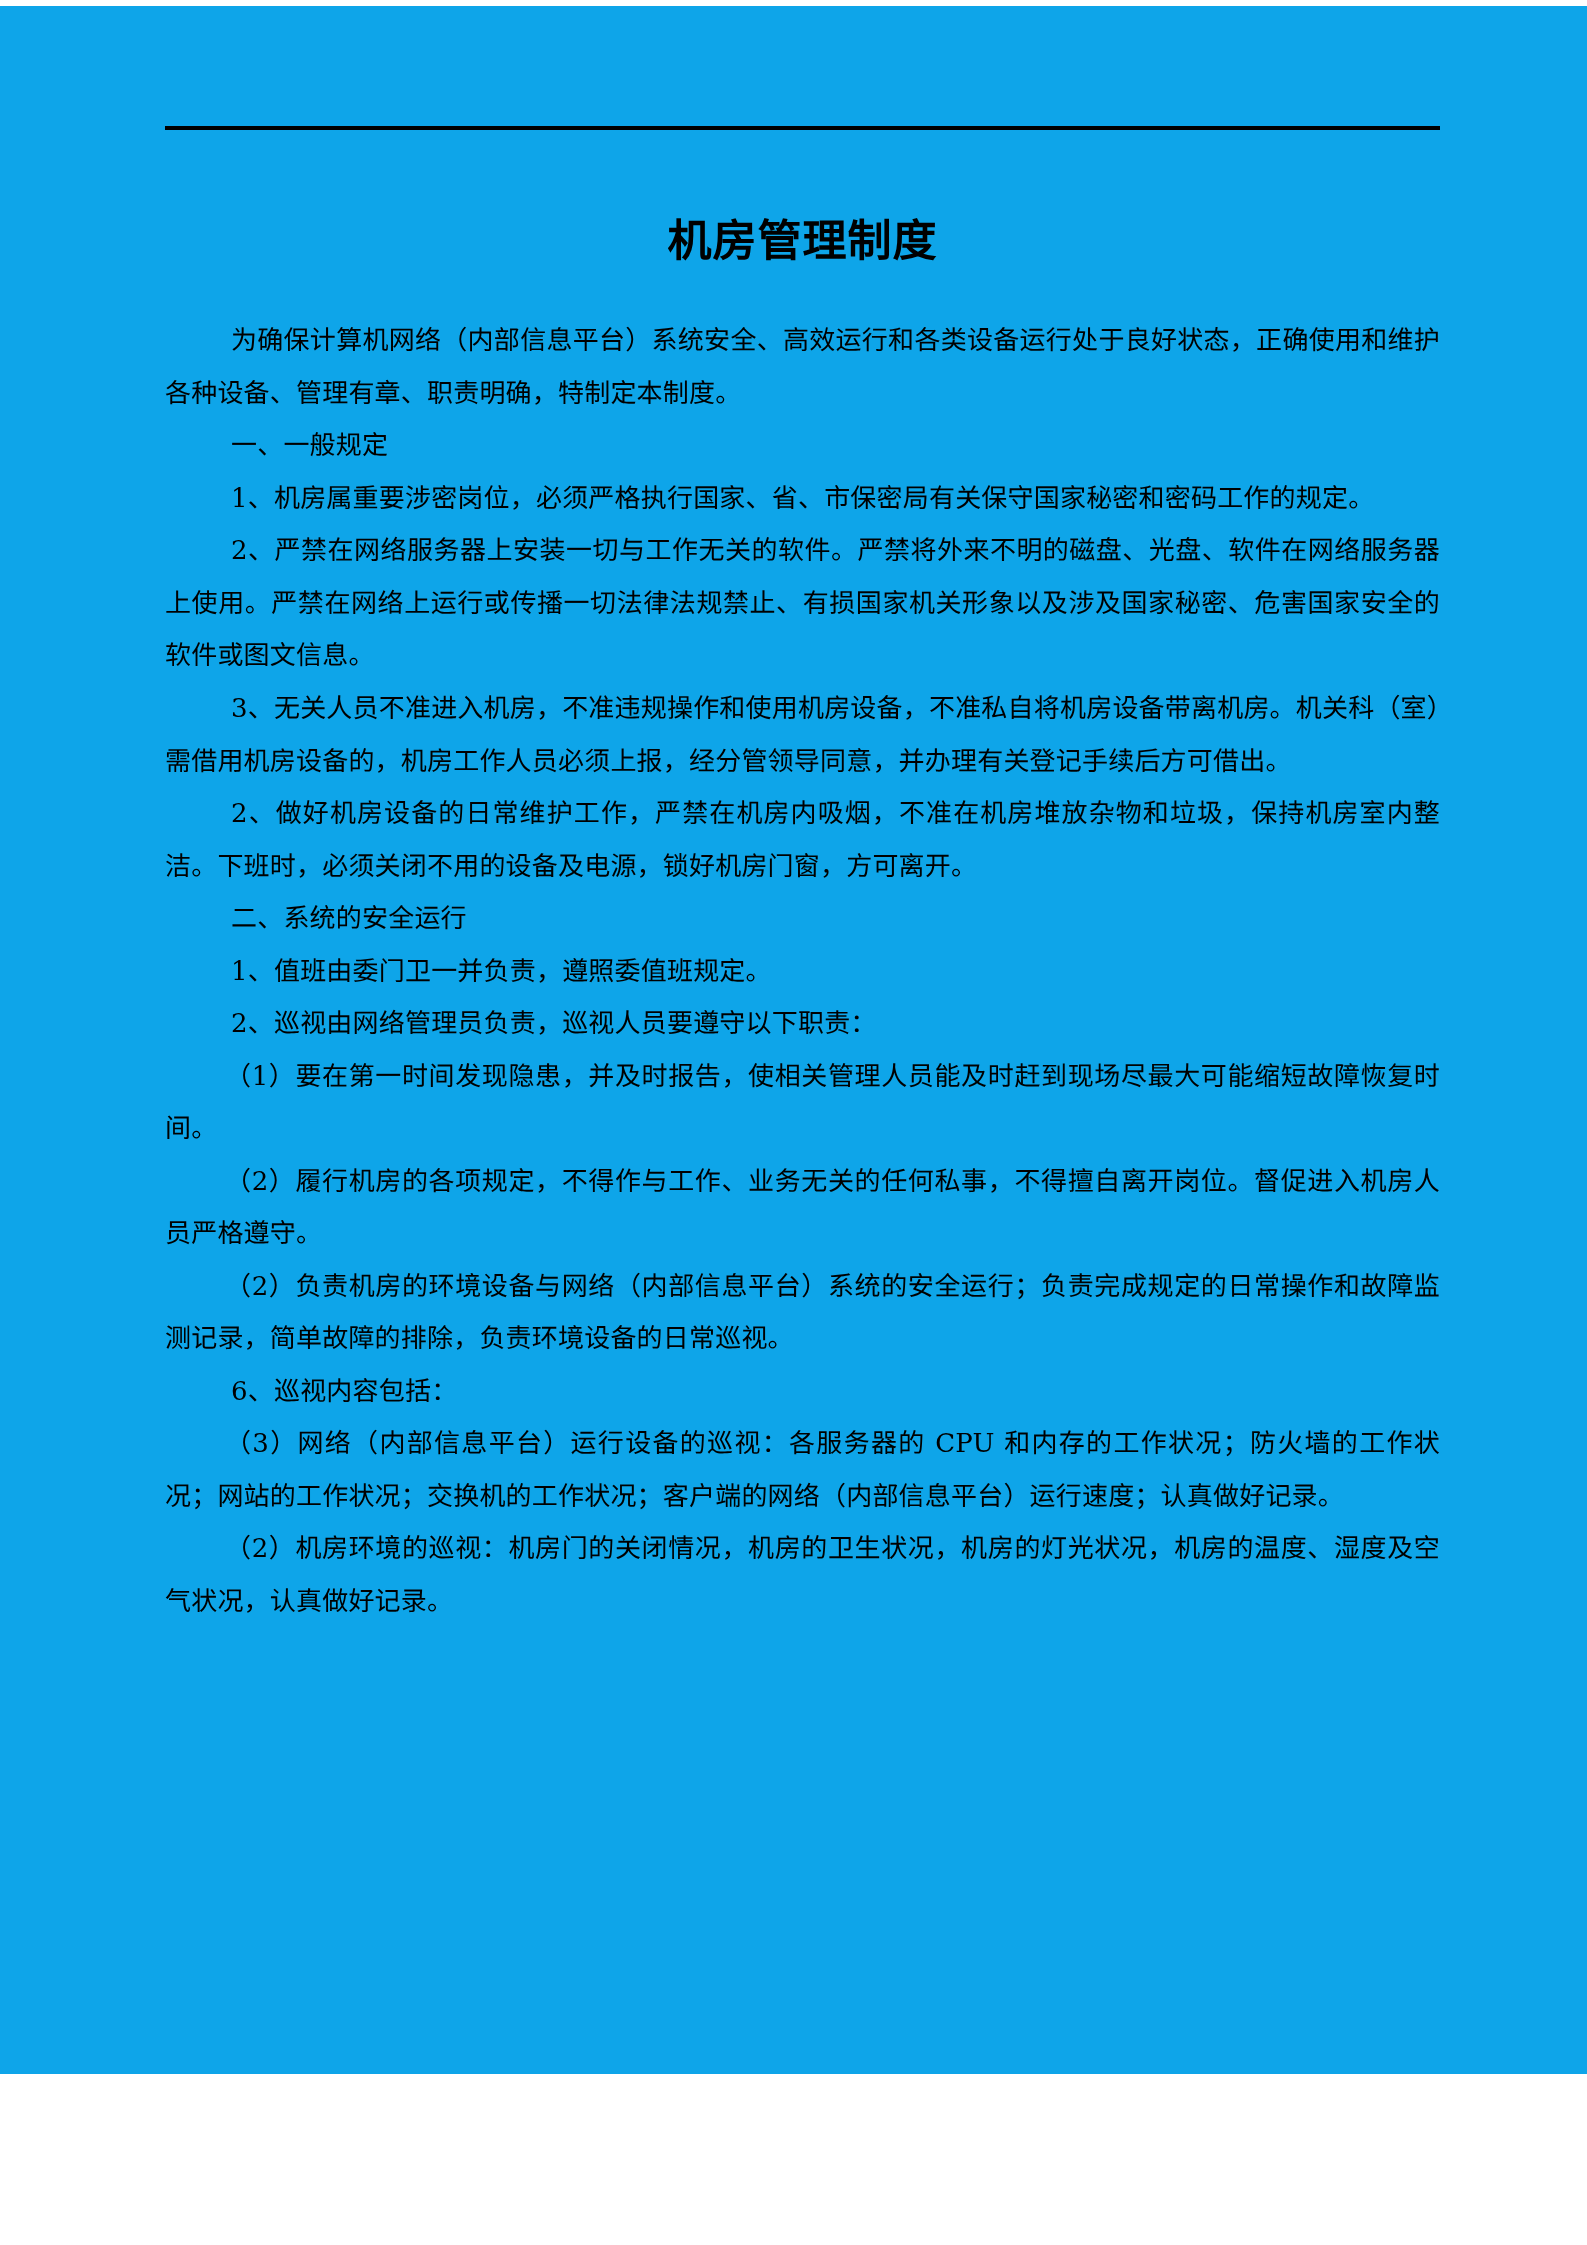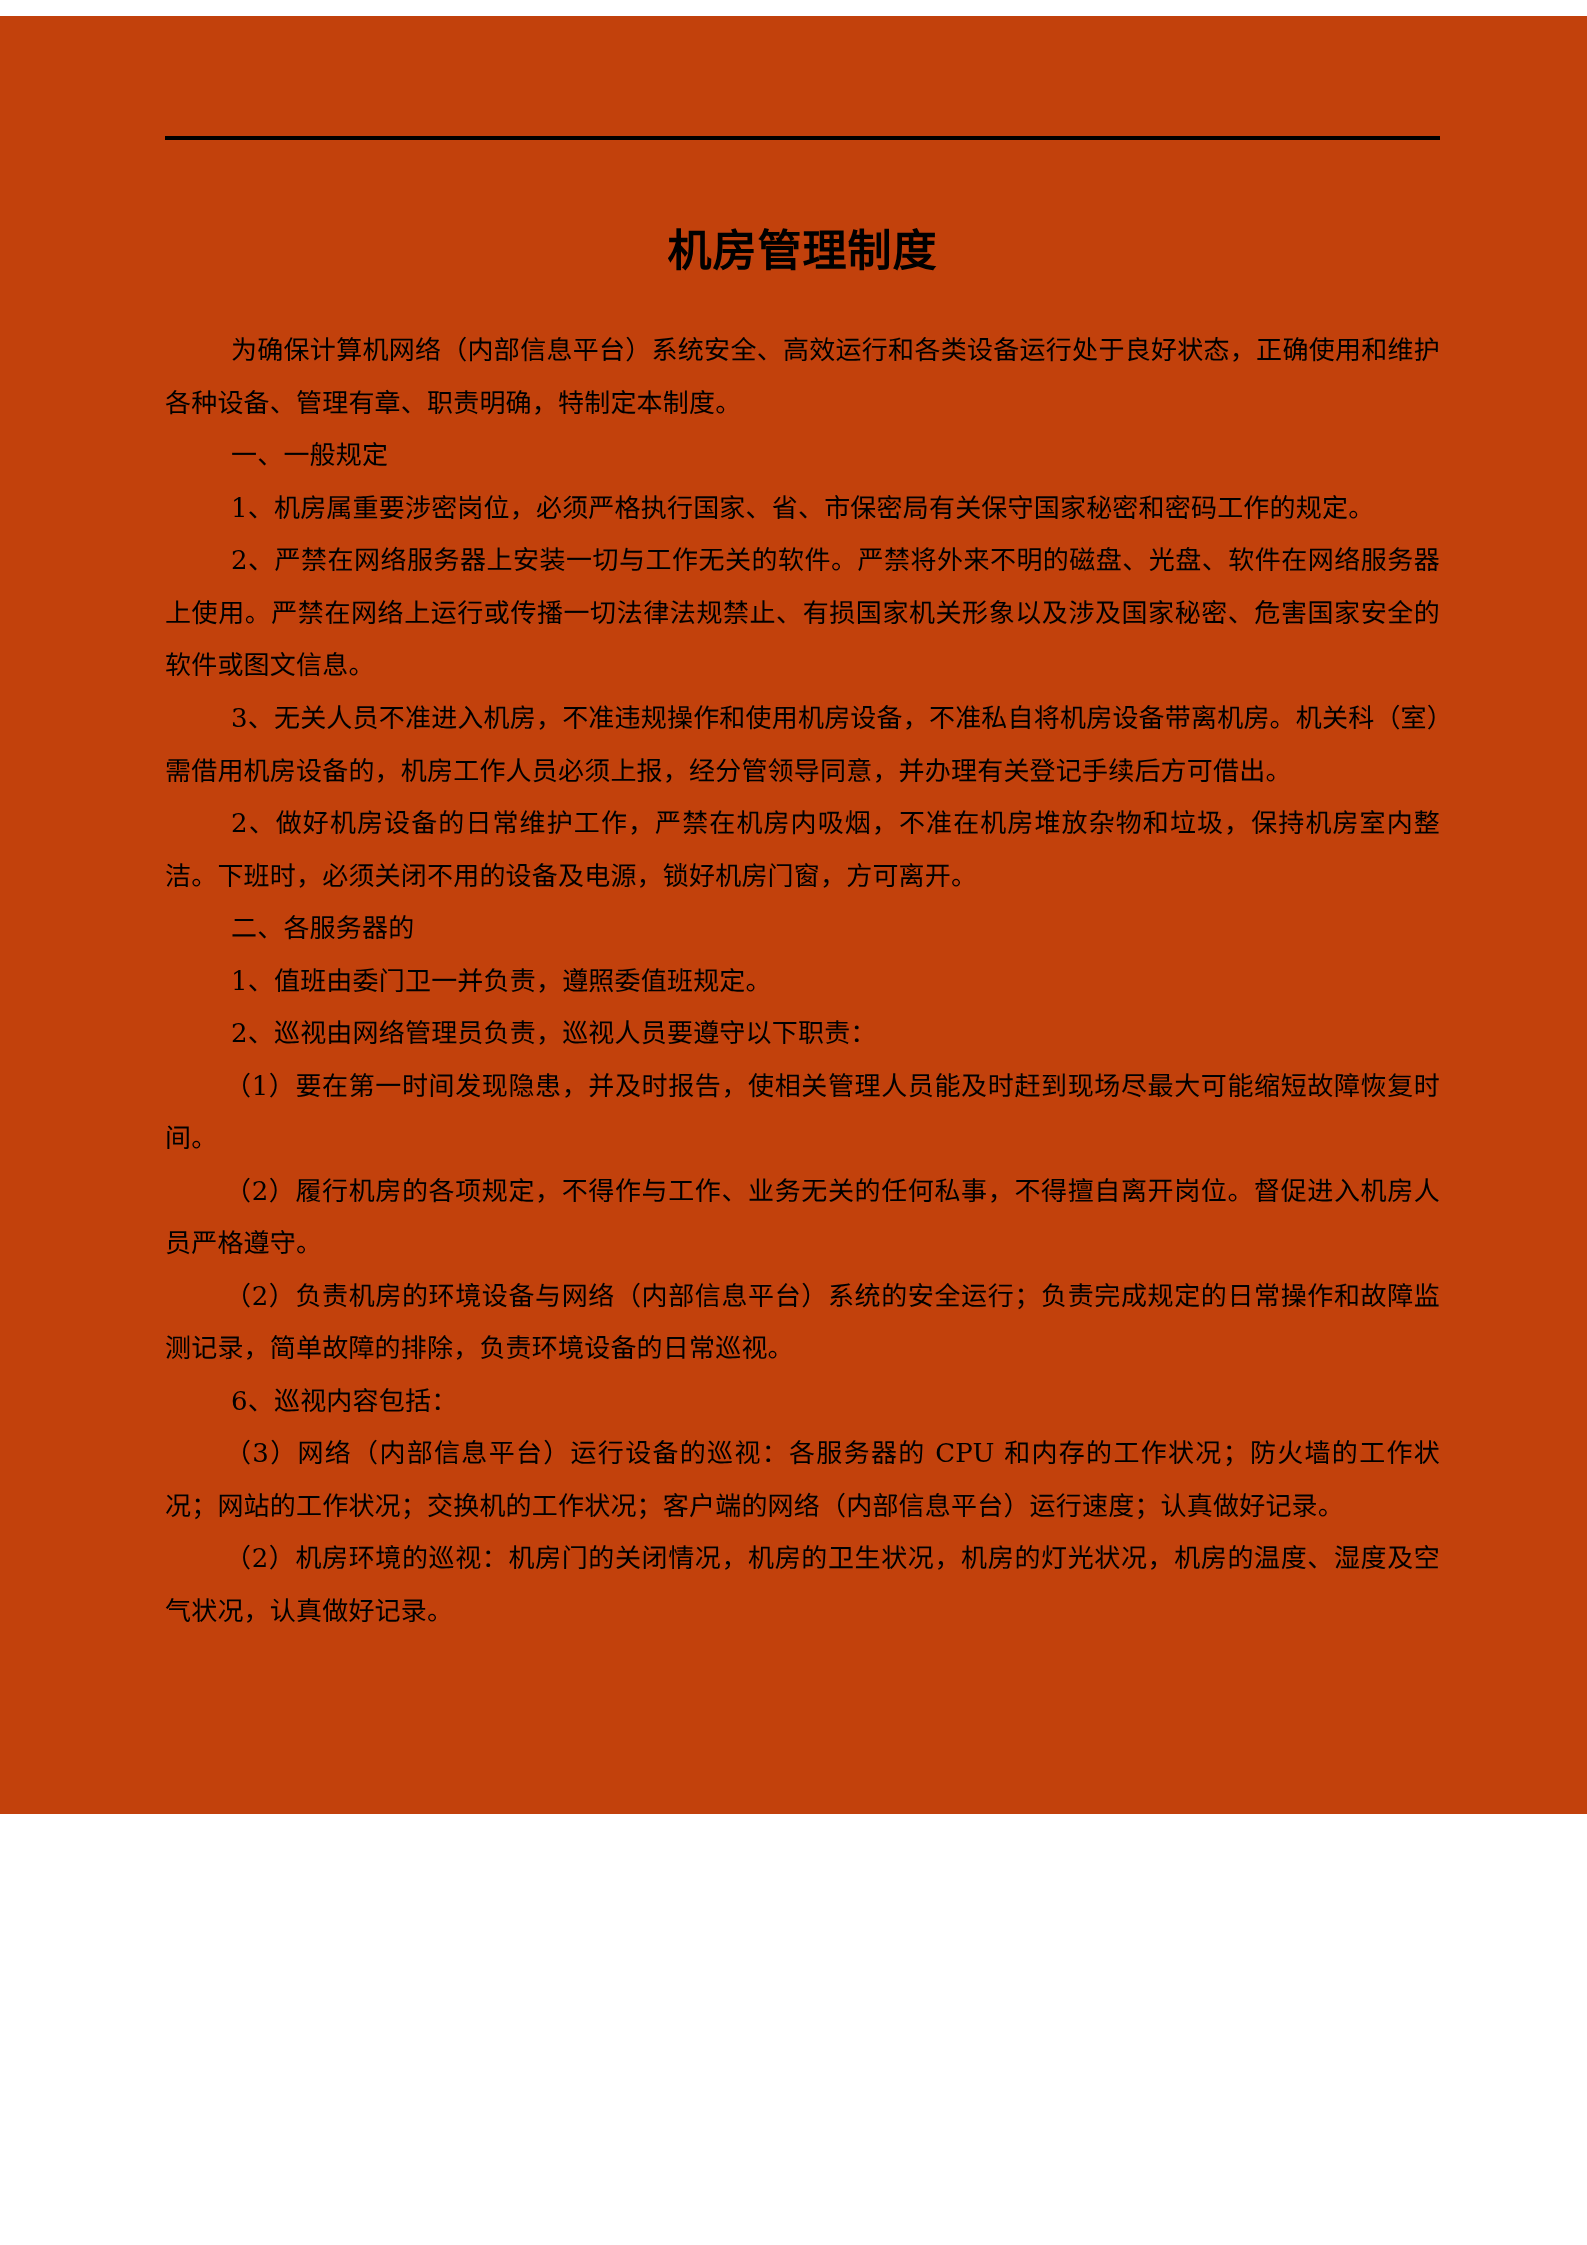--- a/index.html
+++ b/index.html
@@ -8,23 +8,23 @@
     padding: 0;
     background: #ffffff;
   }
   body {
     font-family: "DejaVu Serif", "Liberation Serif", serif;
     color: #000000;
   }
   .page {
     position: relative;
     width: 1587px;
-    height: 1798px;
-    margin: 16px auto;
-    background: #c2410c;
+    height: 2068px;
+    margin: 6px auto;
+    background: #0ea5e9;
     box-sizing: border-box;
     overflow: hidden;
   }
   .header-rule {
     position: absolute;
     left: 165px;
     top: 120px;
     width: 1275px;
     height: 4px;
     background: #000000;
@@ -77,21 +77,21 @@
     <p class="para indent2">一、一般规定</p>
 
     <p class="para indent2">1、机房属重要涉密岗位，必须严格执行国家、省、市保密局有关保守国家秘密和密码工作的规定。</p>
 
     <p class="para indent2">2、严禁在网络服务器上安装一切与工作无关的软件。严禁将外来不明的磁盘、光盘、软件在网络服务器上使用。严禁在网络上运行或传播一切法律法规禁止、有损国家机关形象以及涉及国家秘密、危害国家安全的软件或图文信息。</p>
 
     <p class="para indent2">3、无关人员不准进入机房，不准违规操作和使用机房设备，不准私自将机房设备带离机房。机关科（室）需借用机房设备的，机房工作人员必须上报，经分管领导同意，并办理有关登记手续后方可借出。</p>
 
     <p class="para indent2">2、做好机房设备的日常维护工作，严禁在机房内吸烟，不准在机房堆放杂物和垃圾，保持机房室内整洁。下班时，必须关闭不用的设备及电源，锁好机房门窗，方可离开。</p>
 
-    <p class="para indent2">二、各服务器的</p>
+    <p class="para indent2">二、系统的安全运行</p>
 
     <p class="para indent2">1、值班由委门卫一并负责，遵照委值班规定。</p>
 
     <p class="para indent2">2、巡视由网络管理员负责，巡视人员要遵守以下职责：</p>
 
     <p class="para indent-paren">（1）要在第一时间发现隐患，并及时报告，使相关管理人员能及时赶到现场尽最大可能缩短故障恢复时间。</p>
 
     <p class="para indent-paren">（2）履行机房的各项规定，不得作与工作、业务无关的任何私事，不得擅自离开岗位。督促进入机房人员严格遵守。</p>
 
     <p class="para indent-paren">（2）负责机房的环境设备与网络（内部信息平台）系统的安全运行；负责完成规定的日常操作和故障监测记录，简单故障的排除，负责环境设备的日常巡视。</p>

